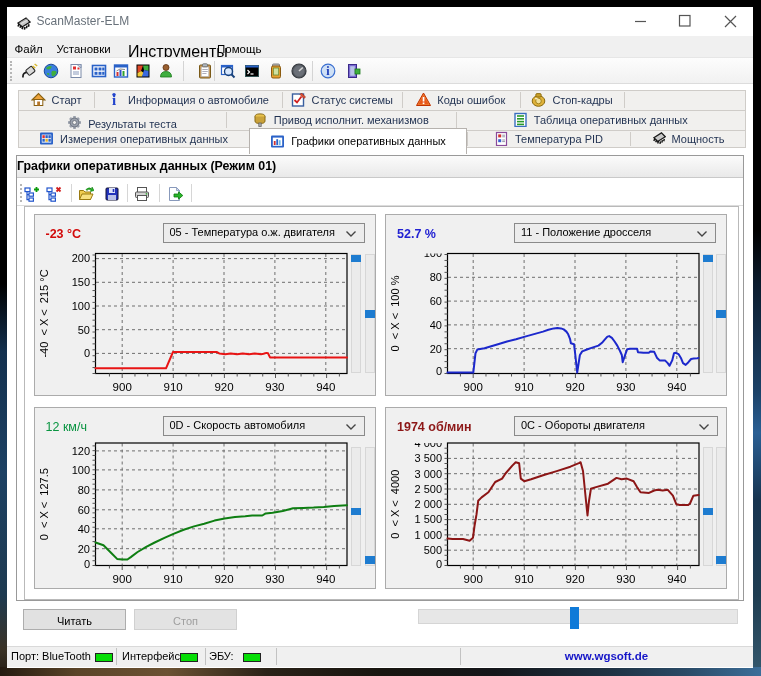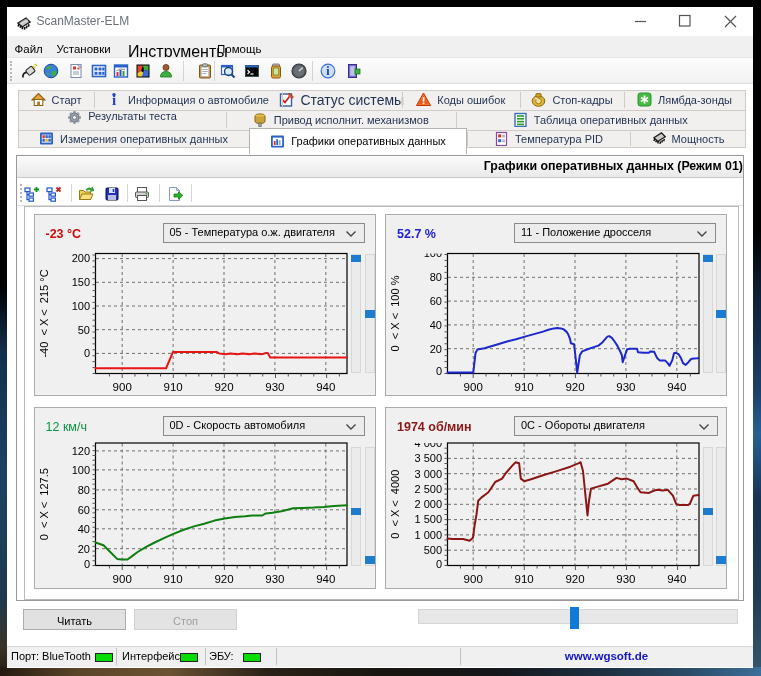--- a/index.html
+++ b/index.html
@@ -152,21 +152,21 @@
     </div>
     <div style="position:absolute;left:76.5px;top:2px;height:16.5px;width:1px;background:#cfccc8"></div>
     <div style="position:absolute;left:264.5px;top:0;width:119.5px;height:20.5px;display:flex;align-items:center;justify-content:center">
       <span style="position:relative;width:15px;height:15px;display:inline-block;flex:none">
         <svg width="15" height="15" viewBox="0 0 15 15" style="position:absolute;left:0;top:0">
           <rect x="1.5" y="2" width="11" height="12" fill="#fff" stroke="#3a5fa0" stroke-width="1.4"></rect>
           <path d="M3.5 8 L6 10.5 L10.5 4.5" fill="none" stroke="#d02020" stroke-width="1.8"></path>
           <path d="M10.5 1 L14.5 5 L13 6.5 L9 2.5 Z" fill="#e05030" stroke="#902010" stroke-width="0.6"></path>
         </svg>
       </span>
-      <span style="margin-left:6px;font-size:14px;color:#1f3050;white-space:nowrap">Статус системы</span>
+      <span style="margin-left:6px;font-size:11px;color:#1f3050;white-space:nowrap">Статус системы</span>
     </div>
     <div style="position:absolute;left:264.5px;top:2px;height:16.5px;width:1px;background:#cfccc8"></div>
     <div style="position:absolute;left:384.0px;top:0;width:118.5px;height:20.5px;display:flex;align-items:center;justify-content:center">
       <span style="position:relative;width:15px;height:15px;display:inline-block;flex:none">
         <svg width="15" height="15" viewBox="0 0 15 15" style="position:absolute;left:0;top:0">
           <polygon points="7.5,1 14.5,13.5 0.5,13.5" fill="#f08030" stroke="#c03000" stroke-width="1"></polygon>
           <polygon points="7.5,3.2 12.6,12.3 2.4,12.3" fill="#e8581a"></polygon>
           <rect x="6.7" y="5" width="1.7" height="4.5" fill="#fff"></rect>
           <rect x="6.7" y="10.5" width="1.7" height="1.6" fill="#fff"></rect>
         </svg>
@@ -179,38 +179,25 @@
         <svg width="15" height="15" viewBox="0 0 15 15" style="position:absolute;left:0;top:0">
           <ellipse cx="7.5" cy="9" rx="6.3" ry="5.3" fill="#e0b23a" stroke="#8a6a0e" stroke-width="1"></ellipse>
           <rect x="4.8" y="1.6" width="5.4" height="3.4" rx="1.2" fill="#caa028" stroke="#8a6a0e" stroke-width="0.9"></rect>
           <circle cx="7.5" cy="9" r="2.8" fill="#f2e098" stroke="#9a7a14" stroke-width="0.9"></circle>
           <ellipse cx="5.4" cy="6.6" rx="1.5" ry="0.9" fill="#f7ecc0"></ellipse>
         </svg>
       </span>
       <span style="margin-left:6px;font-size:11px;color:#1f3050;white-space:nowrap">Стоп-кадры</span>
     </div>
     <div style="position:absolute;left:502.5px;top:2px;height:16.5px;width:1px;background:#cfccc8"></div>
-    <div style="position:absolute;left:606.5px;top:0;width:121px;height:20.5px;display:flex;align-items:center;justify-content:center">
-      <span style="position:relative;width:15px;height:15px;display:inline-block;flex:none">
-        <svg width="15" height="15" viewBox="0 0 15 15" style="position:absolute;left:0;top:0">
-          <rect x="1" y="1" width="13" height="13" rx="2.5" fill="#44bb44" stroke="#2a8f2a" stroke-width="1"></rect>
-          <g stroke="#fff" stroke-width="1.8">
-            <line x1="7.5" y1="3.5" x2="7.5" y2="11.5"></line>
-            <line x1="4" y1="5.5" x2="11" y2="9.5"></line>
-            <line x1="11" y1="5.5" x2="4" y2="9.5"></line>
-          </g>
-        </svg>
-      </span>
-      <span style="margin-left:6px;font-size:11px;color:#1f3050;white-space:nowrap">Лямбда-зонды</span>
-    </div>
     <div style="position:absolute;left:606.5px;top:2px;height:16.5px;width:1px;background:#cfccc8"></div>
   </div>
 <div style="position:absolute;left:17.5px;top:110px;width:728px;height:1px;background:#cfccc8"></div>
 <div style="position:absolute;left:17.5px;top:110px;width:728px;height:19.5px;overflow:hidden">
-    <div style="position:absolute;left:0.5px;top:0;width:208px;height:19.5px;display:flex;align-items:flex-start;justify-content:center">
+    <div style="position:absolute;left:0.5px;top:0;width:208px;height:19.5px;display:flex;align-items:flex-end;justify-content:center">
       <span style="position:relative;width:15px;height:15px;display:inline-block;flex:none">
         <svg width="15" height="15" viewBox="0 0 15 15" style="position:absolute;left:0;top:0">
           <g fill="#9aa0ac" stroke="#676d78" stroke-width="0.8">
             <circle cx="7.5" cy="7.5" r="4.6"></circle>
             <g stroke="#9aa0ac" stroke-width="2.6">
               <line x1="7.5" y1="1" x2="7.5" y2="14"></line>
               <line x1="1" y1="7.5" x2="14" y2="7.5"></line>
               <line x1="3" y1="3" x2="12" y2="12"></line>
               <line x1="12" y1="3" x2="3" y2="12"></line>
             </g>
@@ -309,21 +296,21 @@
         <rect x="1" y="1.5" width="13" height="12" rx="1" fill="#2a62c8"></rect>
         <rect x="2.8" y="3.6" width="9.4" height="8.2" fill="#fff"></rect>
         <rect x="3.8" y="7" width="1.8" height="4" fill="#d03030"></rect>
         <rect x="6.3" y="5.2" width="1.8" height="5.8" fill="#2a62c8"></rect>
         <rect x="8.8" y="6.2" width="1.8" height="4.8" fill="#70b8e8"></rect>
       </svg>
     </span>
     <span style="margin-left:6px;font-size:11px;color:#000;white-space:nowrap">Графики оперативных данных</span>
   </div>
 <div style="position:absolute;left:16px;top:155px;width:728px;height:446px;border:1px solid #999;box-sizing:border-box;background:#fff"></div>
-<div style="position:absolute;left:17px;top:156px;width:726px;height:22px;background:linear-gradient(#fbfbfb,#e9e9e9);border-bottom:1px solid #c9c9c9;box-sizing:border-box;text-align:right;font-size:12.4px;font-weight:bold;color:#000;line-height:21px">Графики оперативных данных (Режим 01)</div>
+<div style="position:absolute;left:17px;top:156px;width:726px;height:22px;background:linear-gradient(#fbfbfb,#e9e9e9);border-bottom:1px solid #c9c9c9;box-sizing:border-box;text-align:left;font-size:12.4px;font-weight:bold;color:#000;line-height:21px">Графики оперативных данных (Режим 01)</div>
 <div style="position:absolute;left:17px;top:204.5px;width:726px;height:1px;background:#dcdcdc"></div>
 <div style="position:absolute;left:23.5px;top:206px;width:715px;height:394px;border:1px solid #b9b9b9;box-sizing:border-box;background:#fff"></div>
 <div style="position:absolute;left:20px;top:184px;width:3px;height:18px;border-left:2px dotted #b6b6b6"></div>
 <svg width="16" height="16" viewBox="0 0 16 16" style="position:absolute;left:24px;top:186px">
     <rect x="1" y="2" width="5" height="3.6" fill="#fff" stroke="#2255cc" stroke-width="1.2"></rect>
     <rect x="5" y="7" width="4.4" height="3.2" fill="#fff" stroke="#2255cc" stroke-width="1.2"></rect>
     <rect x="5" y="12" width="4.4" height="3.2" fill="#fff" stroke="#2255cc" stroke-width="1.2"></rect>
     <path d="M3 5.6 L3 13.6 L5 13.6 M3 8.6 L5 8.6" fill="none" stroke="#2255cc" stroke-width="1.2"></path>
     <path d="M12.5 1 L12.5 6 M10 3.5 L15 3.5" stroke="#0a9a0a" stroke-width="1.8"></path>
   </svg>

